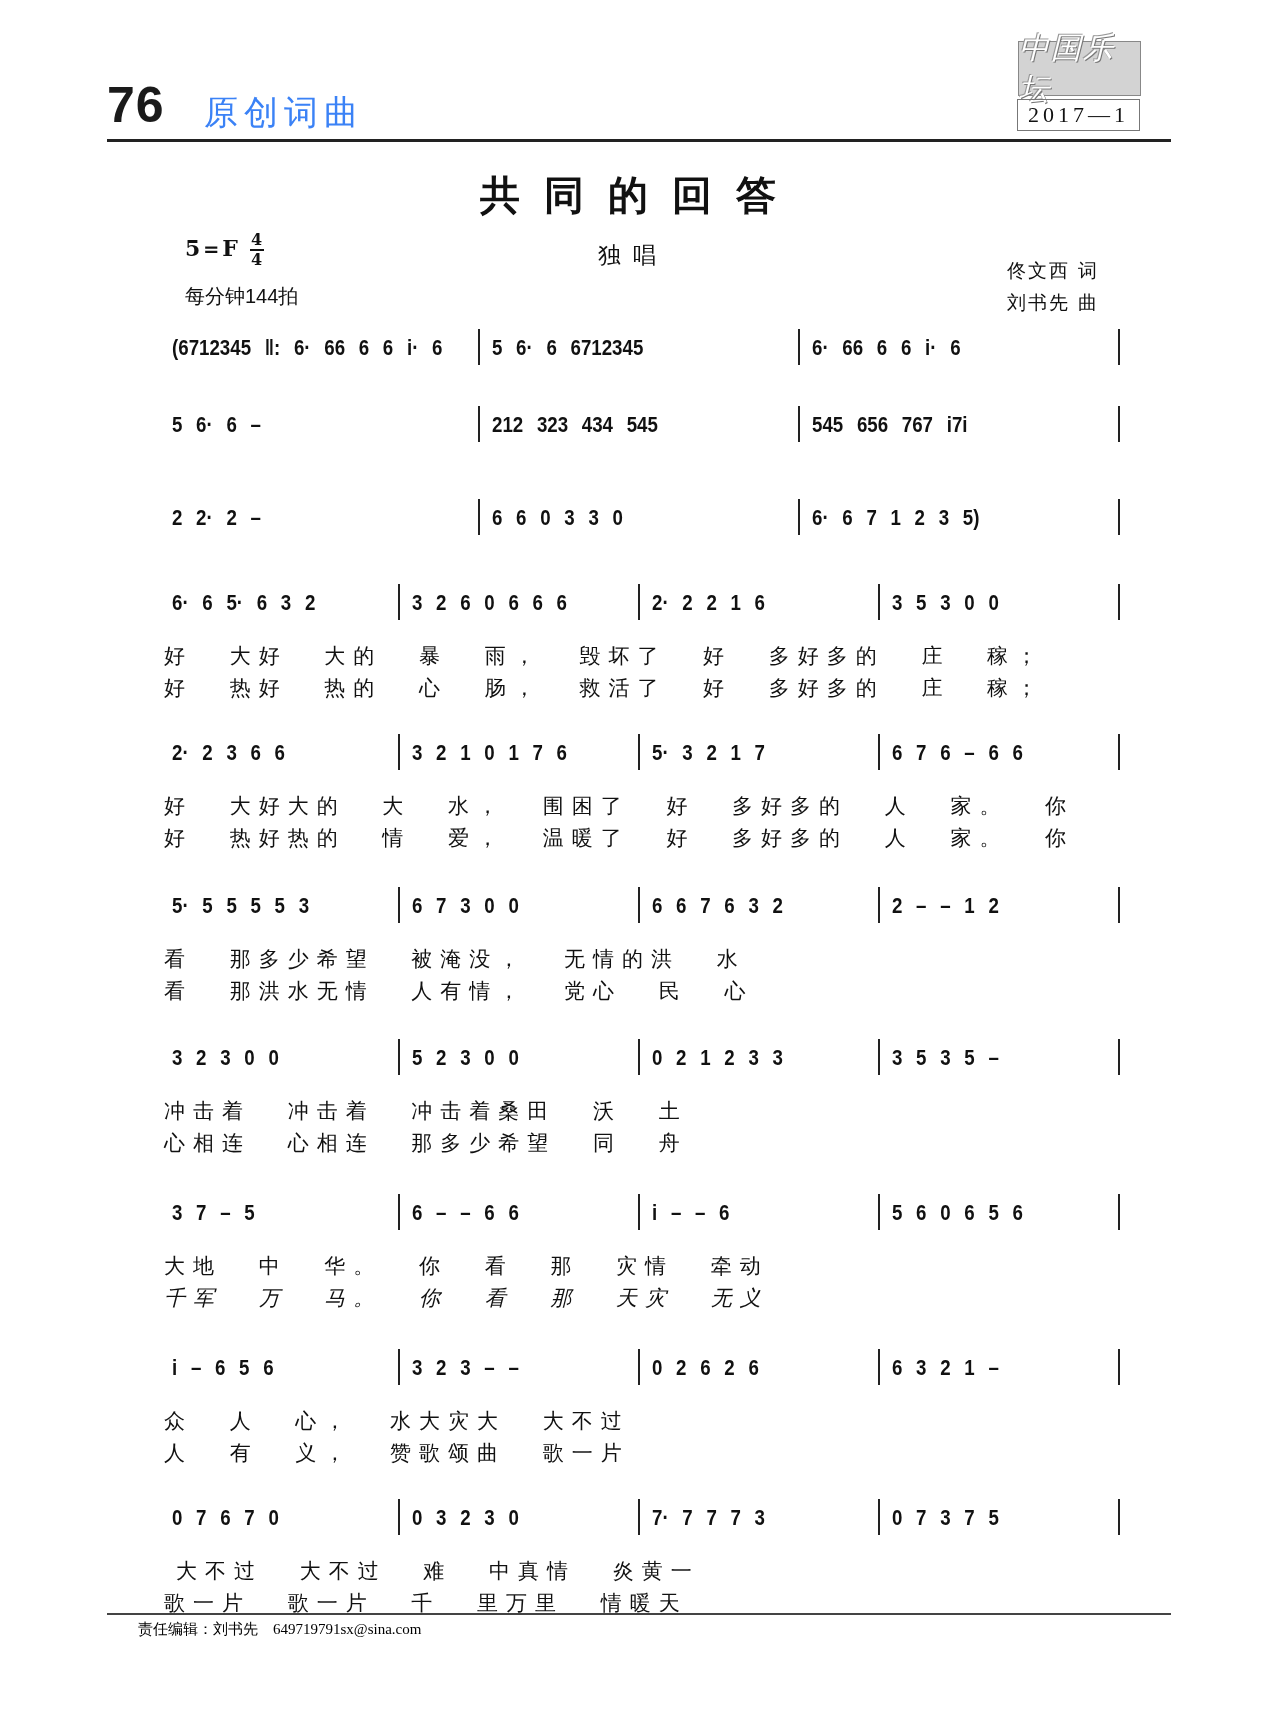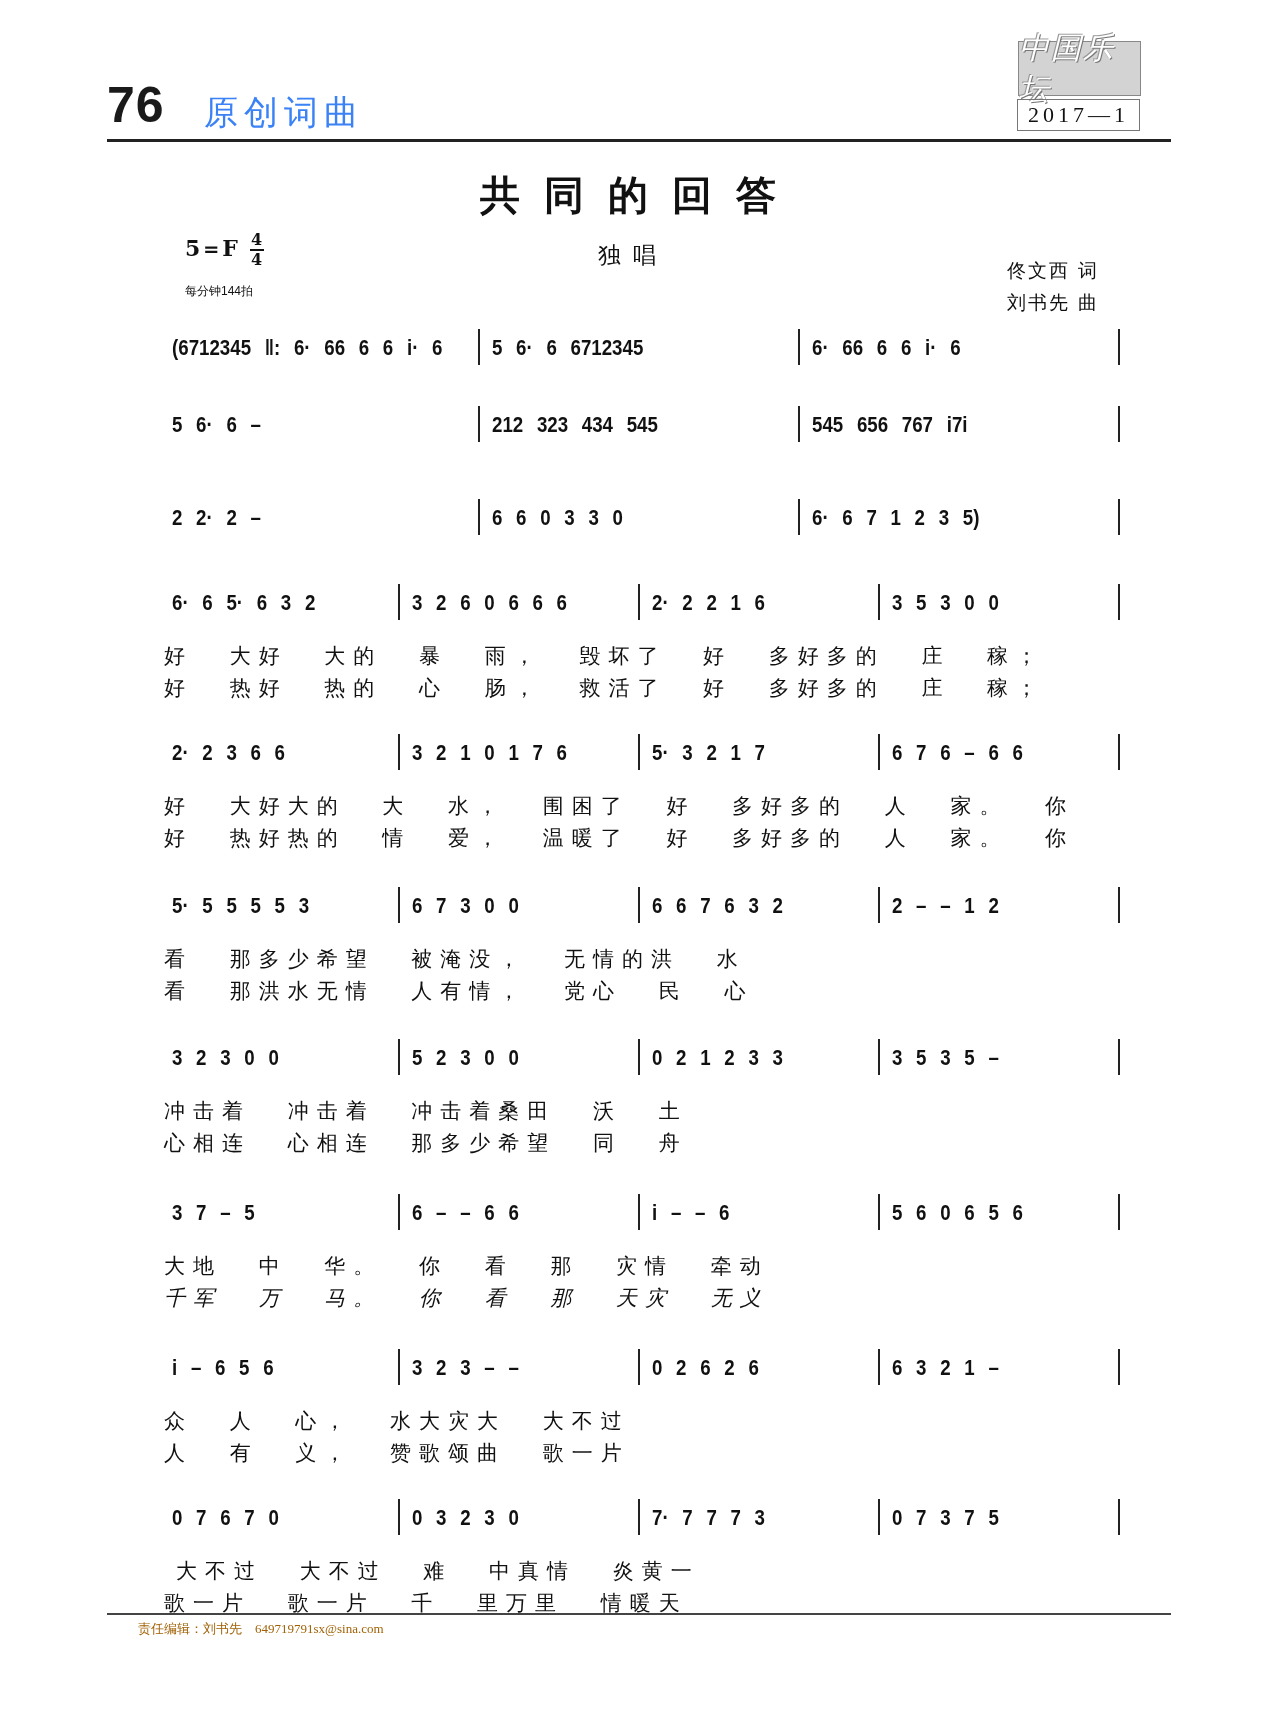--- a/index.html
+++ b/index.html
@@ -8,30 +8,30 @@
   .pageno{left:107px;top:76px;font-family:"Liberation Sans",sans-serif;font-size:50px;font-weight:bold;letter-spacing:1px;color:#1a1a1a;}
   .section{left:204px;top:90px;font-size:34px;color:#3b82f6;letter-spacing:6px;font-family:"DejaVu Serif",serif;}
   .hrule{left:107px;width:1064px;height:3px;background:#222;}
   .logo{left:1018px;top:41px;width:121px;height:53px;background:#d3d3d3;border:1px solid #888;font-size:30px;color:#fff;text-shadow:1px 1px 0 #777,-1px -1px 0 #999;display:flex;align-items:center;justify-content:center;letter-spacing:2px;font-style:italic;}
   .issue{left:1017px;top:99px;width:121px;height:30px;border:1px solid #777;font-size:22px;display:flex;align-items:center;justify-content:center;letter-spacing:4px;font-family:"Liberation Serif",serif;text-align:center;}
   .title{left:0;width:1280px;top:168px;text-align:center;font-size:40px;font-weight:bold;letter-spacing:24px;}
   .key{left:185px;top:232px;font-family:"DejaVu Serif",serif;font-weight:bold;font-size:22px;}
   .frac{display:inline-block;vertical-align:middle;text-align:center;font-size:16px;line-height:16px;margin-left:4px;}
   .frac span{display:block;}
   .frac .bar{border-top:2px solid #111;width:14px;margin:1px auto;}
-  .tempo{left:185px;top:283px;font-family:"Liberation Sans",sans-serif;font-size:12px;}
+  .tempo{left:185px;top:283px;font-family:"Liberation Sans",sans-serif;font-size:20px;}
   .perf{left:598px;top:240px;font-size:23px;letter-spacing:12px;}
   .lyricist{left:1007px;top:258px;font-size:19px;letter-spacing:2px;}
   .composer{left:1007px;top:290px;font-size:19px;letter-spacing:2px;}
   .line{left:160px;width:960px;}
   .bar-line{position:absolute;width:2px;background:#222;height:36px;top:-6px;}
   .note{position:absolute;font-family:"Liberation Sans",sans-serif;font-weight:bold;font-size:22px;transform:scaleX(.85);transform-origin:left top;}
   .lyr{position:absolute;font-size:21px;letter-spacing:0;white-space:pre;font-family:"DejaVu Serif",serif;}
   .footer-rule{left:107px;top:1613px;width:1064px;height:2px;background:#444;}
-  .footer{left:138px;top:1620px;font-size:13px;color:#a16207;font-family:"Liberation Serif",serif;}
+  .footer{left:138px;top:1620px;font-size:15px;color:#000000;font-family:"Liberation Serif",serif;}
 </style>
 </head>
 <body>
 
 <div class="abs pageno">76</div>
 <div class="abs section">原创词曲</div>
 <div class="abs logo">中国乐坛</div>
 <div class="abs issue">2017—1</div>
 <div class="abs hrule" style="top:139px"></div>
 

